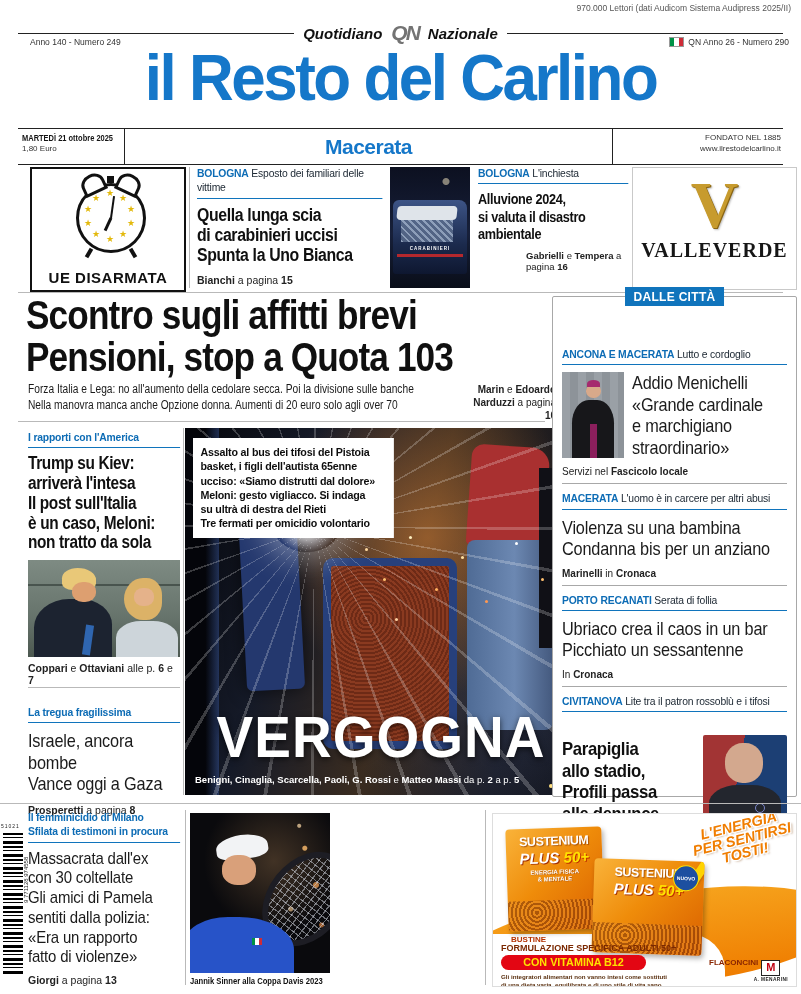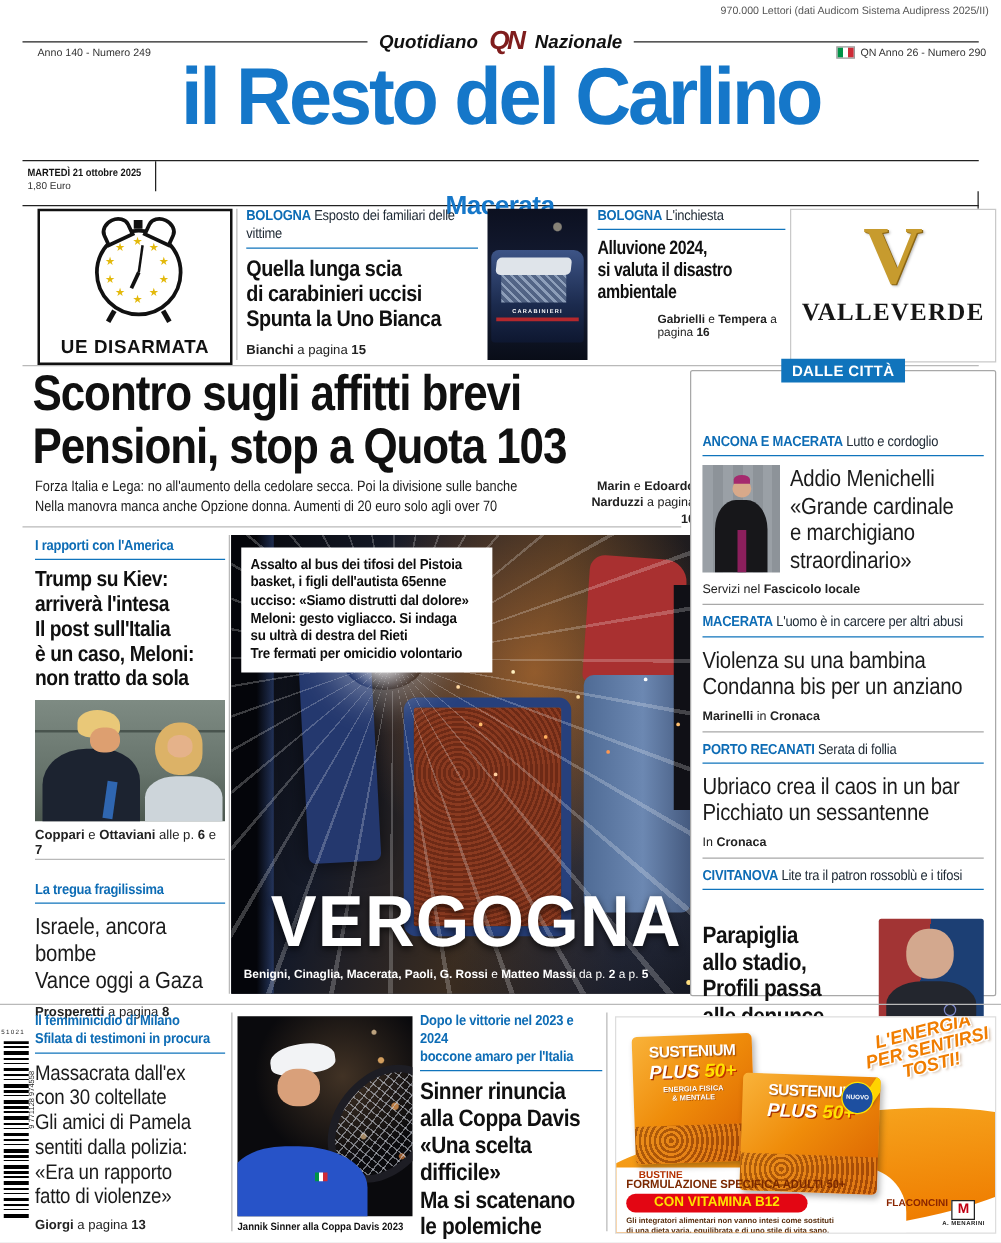--- a/index.html
+++ b/index.html
@@ -11,31 +11,31 @@
   .pre{white-space:pre-line;}
   .b{font-weight:bold;}
   .loc{color:#0d6cb5;font-weight:bold;}
   .kt{color:#202b36;}
 
   
   .readers{top:3px;right:10px;font-size:8.5px;color:#555;}
   .qnrow{top:21px;left:18px;right:18px;display:flex;align-items:center;gap:9px;}
   .qnrow .rule{flex:1;border-top:1.5px solid #222;height:0;}
   .qnword{font-style:italic;font-weight:bold;font-size:15px;color:#111;}
-  .qnlogo{font-style:italic;font-weight:bold;font-size:21px;letter-spacing:-2px;color:#7f1d1d;}
+  .qnlogo{font-style:italic;font-weight:bold;font-size:21px;letter-spacing:-2px;color:#737373;}
   .annoleft{top:37px;left:30px;font-size:8.5px;color:#333;}
   .annoright{top:37px;right:12px;font-size:8.5px;color:#333;display:flex;align-items:center;gap:4px;}
   .flag{width:13px;height:8px;background:linear-gradient(90deg,#009246 0 33%,#fff 33% 66%,#ce2b37 66% 100%);
         border:0.5px solid #999;}
   .masthead{top:42px;left:0;right:0;text-align:center;color:#1577c9;font-weight:bold;
             font-size:62px;letter-spacing:-2.5px;transform:scaleY(1.04);}
 
   
   .datebar{top:128px;left:18px;right:18px;height:35px;border-top:1.5px solid #222;
-           border-bottom:1.5px solid #222;display:flex;flex-direction:column;}
+           border-bottom:1.5px solid #222;display:flex;}
   .dcell1{width:97px;border-right:1px solid #222;padding:4px 5px 0 4px;}
   .ddate{font-weight:bold;font-size:8.5px;transform:scaleX(0.88);transform-origin:0 0;width:114%;white-space:nowrap;}
   .dprice{font-size:8px;color:#333;margin-top:1px;}
   .dcell2{flex:1;border-right:1px solid #222;display:flex;align-items:center;justify-content:center;}
   .edition{color:#1577c9;font-weight:bold;font-size:21px;letter-spacing:-0.5px;}
   .dcell3{width:168px;text-align:right;padding:4px 2px 0 0;font-size:8px;color:#333;line-height:1.35;}
 
   
   .kick{font-size:11.5px;letter-spacing:-0.2px;border-bottom:1.5px solid #1074bc;
         padding-bottom:3px;transform:scaleX(0.9);transform-origin:0 0;width:111%;line-height:1.25;}
@@ -269,20 +269,24 @@
   <div class="abs masthead">il Resto del Carlino</div>
 
   <div class="abs datebar">
     <div class="dcell1">
       <div class="ddate">MARTEDÌ 21 ottobre 2025</div>
       <div class="dprice">1,80 Euro</div>
     </div>
     <div class="dcell2">
       <span class="edition">Macerata</span>
     </div>
+    <div class="dcell3">
+      <div>FONDATO NEL 1885</div>
+      <div>www.ilrestodelcarlino.it</div>
+    </div>
   </div>
 
   <div class="abs vignette">
     <div class="clock">
       <div class="bell l"></div>
       <div class="bell r"></div>
       <div class="knob"></div>
       <span class="clock-star cs1"></span>
       <span class="clock-star cs2"></span>
       <span class="clock-star cs3"></span>
@@ -384,21 +388,21 @@
     <div class="bus-hole"></div>
     <div class="bus-spark" style="left:180px;top:120px;"></div>
     <div class="bus-lights"></div>
     <div class="bus-overlay pre">Assalto al bus dei tifosi del Pistoia
 basket, i figli dell'autista 65enne
 ucciso: «Siamo distrutti dal dolore»
 Meloni: gesto vigliacco. Si indaga
 su ultrà di destra del Rieti
 Tre fermati per omicidio volontario</div>
     <div class="bus-shout">VERGOGNA</div>
-    <div class="bus-caption byline"><span class="b">Benigni, Cinaglia, Macerata, Paoli, G. Rossi</span><span> e </span><span class="b">Matteo Massi</span><span> da p. </span><span class="b">2</span><span> a p. </span><span class="b">5</span></div>
+    <div class="bus-caption byline"><span class="b">Benigni, Cinaglia, Scarcella, Paoli, G. Rossi</span><span> e </span><span class="b">Matteo Massi</span><span> da p. </span><span class="b">2</span><span> a p. </span><span class="b">5</span></div>
   </div>
 
   <div class="abs rightbox">
     <div class="dallecitta">DALLE CITTÀ</div>
     <div class="rb-inner">
       <div class="rb-sec" style="padding-top:2px;margin-top:36px;">
         <div class="kick"><span class="loc">ANCONA E MACERATA</span><span class="kt"> Lutto e cordoglio</span></div>
         <div class="rb-row">
           <div class="ph-cardinal">
             <div class="cd-robe"></div>
@@ -466,31 +470,20 @@
 
   <div class="abs ph-sinner">
     <div class="sn-racket"></div>
     <div class="sn-cap"></div>
     <div class="sn-face"></div>
     <div class="sn-shirt"></div>
     <div class="sn-flag"></div>
   </div>
   <div class="abs sn-caption">Jannik Sinner alla Coppa Davis 2023</div>
 
-  <div class="abs bl2">
-    <div class="kick kick-blue pre">Dopo le vittorie nel 2023 e 2024
-boccone amaro per l'Italia</div>
-    <div class="hl">Sinner rinuncia
-alla Coppa Davis
-«Una scelta
-difficile»
-Ma si scatenano
-le polemiche</div>
-
-  </div>
 
   <div class="vline" style="left:485px;top:810px;height:175px;"></div>
 
   <div class="abs ad">
     <div class="ad-swoosh"></div>
     <div class="ad-white"></div>
     <div class="ad-slogan">L'ENERGIA
 PER SENTIRSI
 TOSTI!</div>
     <div class="ad-box ad-box1">

